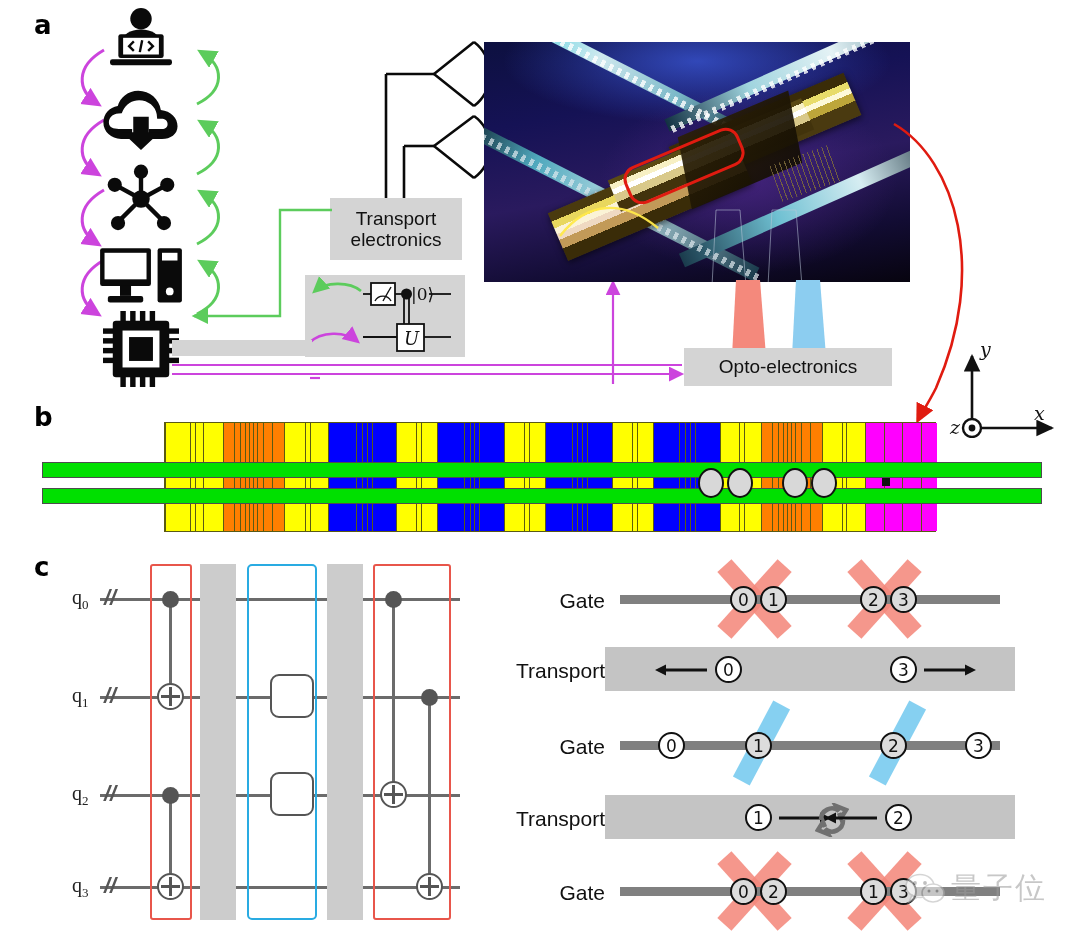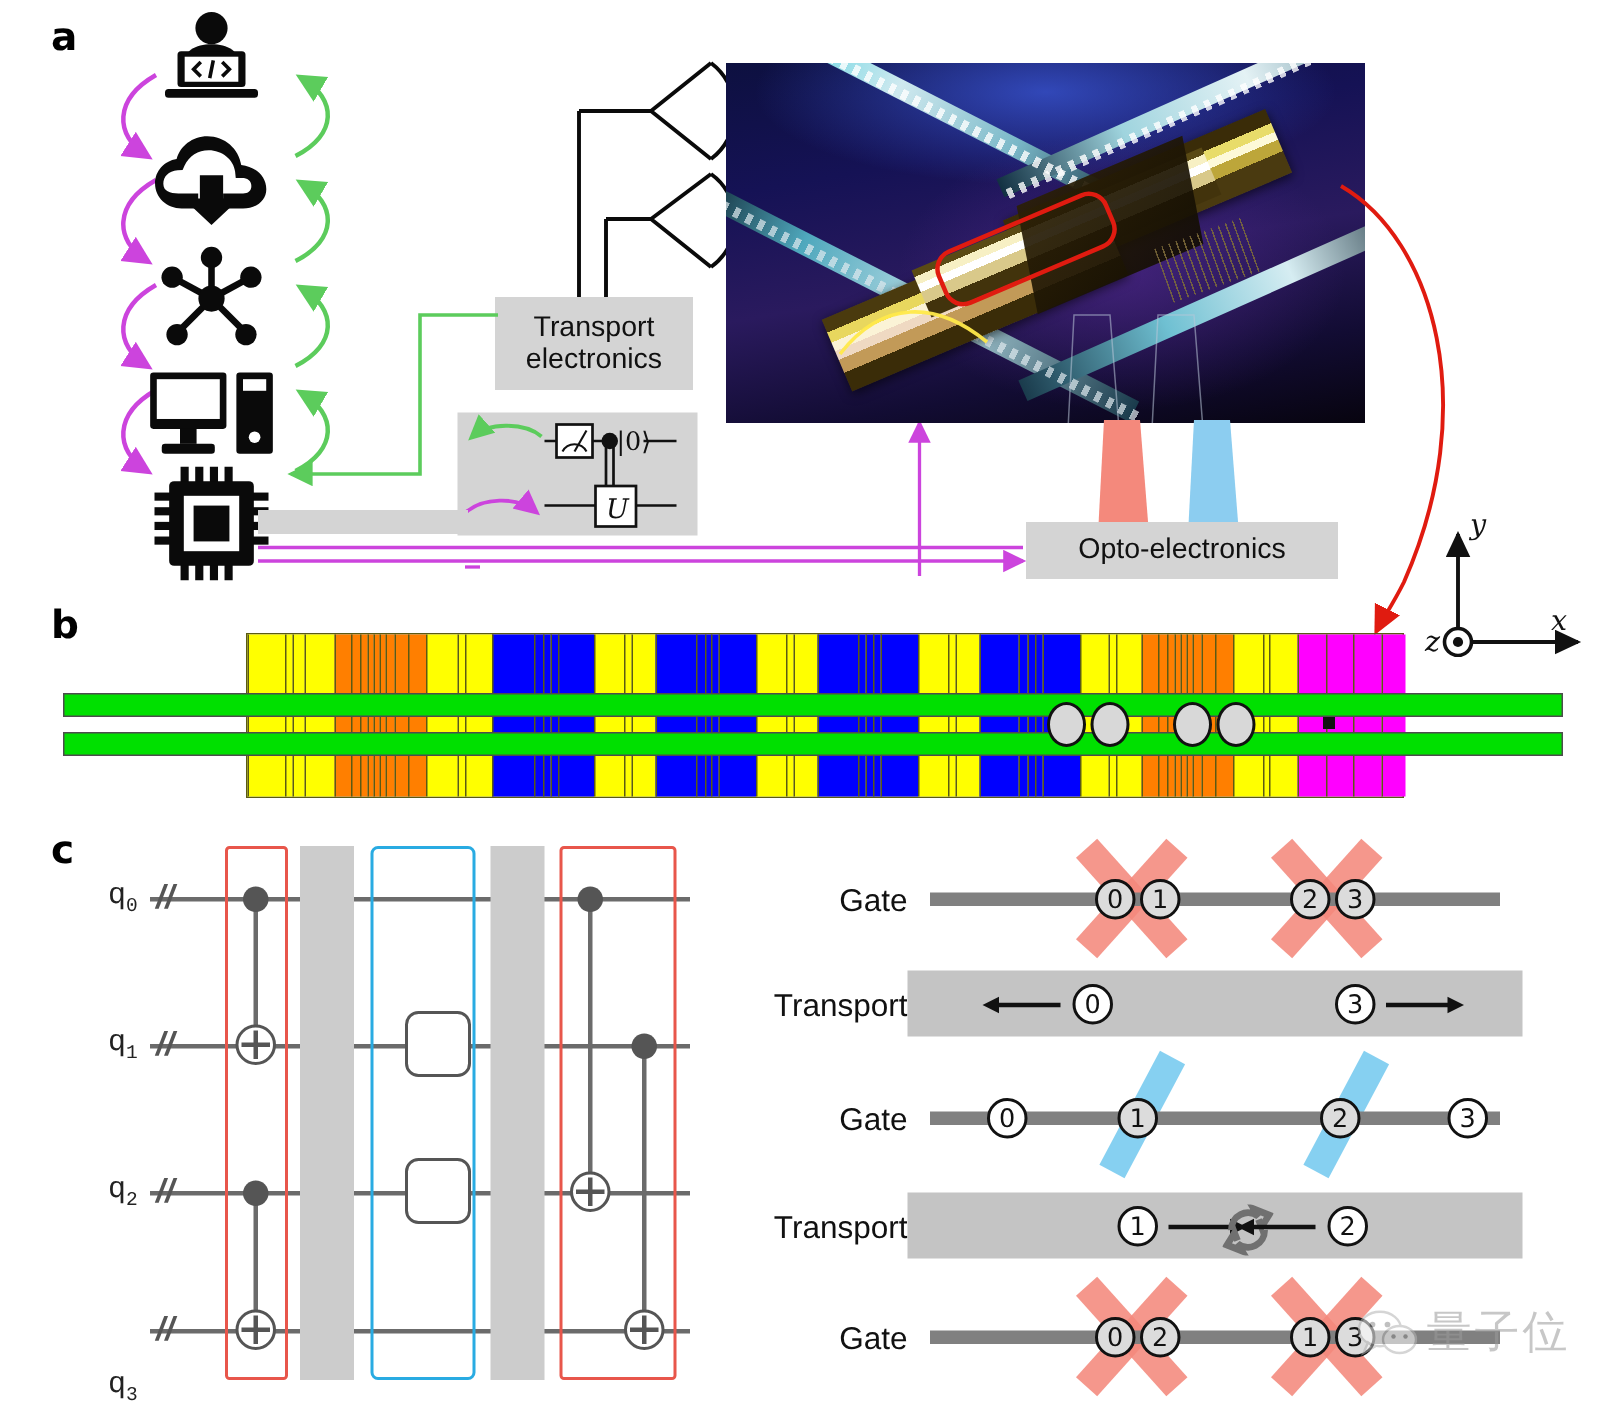--- a/index.html
+++ b/index.html
@@ -19,21 +19,21 @@
 
   
   #panelB-array{position:absolute;}
   .eseg{position:absolute;top:0;bottom:0;border-left:1px solid #5a5a14;box-sizing:border-box;}
   .rail{position:absolute;background:#00e000;border:1.5px solid #4d4d4d;box-sizing:border-box;}
   .ion{position:absolute;width:26px;height:30px;border-radius:50%;
        background:#d8d8d8;border:2.5px solid #111;box-sizing:border-box;}
 
   
   .wire{position:absolute;height:3px;background:#6b6b6b;}
-  .qlabel{position:absolute;font-size:20px;color:#222;font-family:Liberation Mono, monospace;}
+  .qlabel{position:absolute;font-size:20px;color:#222;font-family:Liberation Serif, serif;}
   .qlabel sub{font-size:13px;}
   .slash{position:absolute;font-size:22px;color:#555;font-style:italic;font-weight:bold;}
   .ctrl{position:absolute;width:17px;height:17px;border-radius:50%;background:#555;}
   .vline{position:absolute;width:3px;background:#6b6b6b;}
   .targ{position:absolute;width:27px;height:27px;border-radius:50%;
         border:2.5px solid #555;background:#fff;box-sizing:border-box;}
   .targ:before,.targ:after{content:"";position:absolute;background:#555;}
   .targ:before{left:50%;top:2px;bottom:2px;width:2.5px;margin-left:-1.25px;}
   .targ:after{top:50%;left:2px;right:2px;height:2.5px;margin-top:-1.25px;}
   .ugate{position:absolute;width:44px;height:44px;border:2.5px solid #555;
@@ -434,21 +434,21 @@
 <div class="abs panel-letter" style="left:34px;top:552px;">c</div>
 
 <div class="wire" style="left:100px;top:598px;width:360px;"></div>
 <div class="wire" style="left:100px;top:696px;width:360px;"></div>
 <div class="wire" style="left:100px;top:794px;width:360px;"></div>
 <div class="wire" style="left:100px;top:886px;width:360px;"></div>
 
 <div class="qlabel" style="left:72px;top:586px;">q<sub>0</sub></div>
 <div class="qlabel" style="left:72px;top:684px;">q<sub>1</sub></div>
 <div class="qlabel" style="left:72px;top:782px;">q<sub>2</sub></div>
-<div class="qlabel" style="left:72px;top:874px;margin-top:38px;">q<sub>3</sub></div>
+<div class="qlabel" style="left:72px;top:874px;">q<sub>3</sub></div>
 
 <div class="slash" style="left:104px;top:585px;">//</div>
 <div class="slash" style="left:104px;top:683px;">//</div>
 <div class="slash" style="left:104px;top:781px;">//</div>
 <div class="slash" style="left:104px;top:873px;">//</div>
 
 <div class="graybar" style="left:200px;top:564px;width:36px;height:356px;"></div>
 <div class="graybar" style="left:327px;top:564px;width:36px;height:356px;"></div>
 
 <div class="rbox" style="left:150px;top:564px;width:42px;height:356px;"></div>

